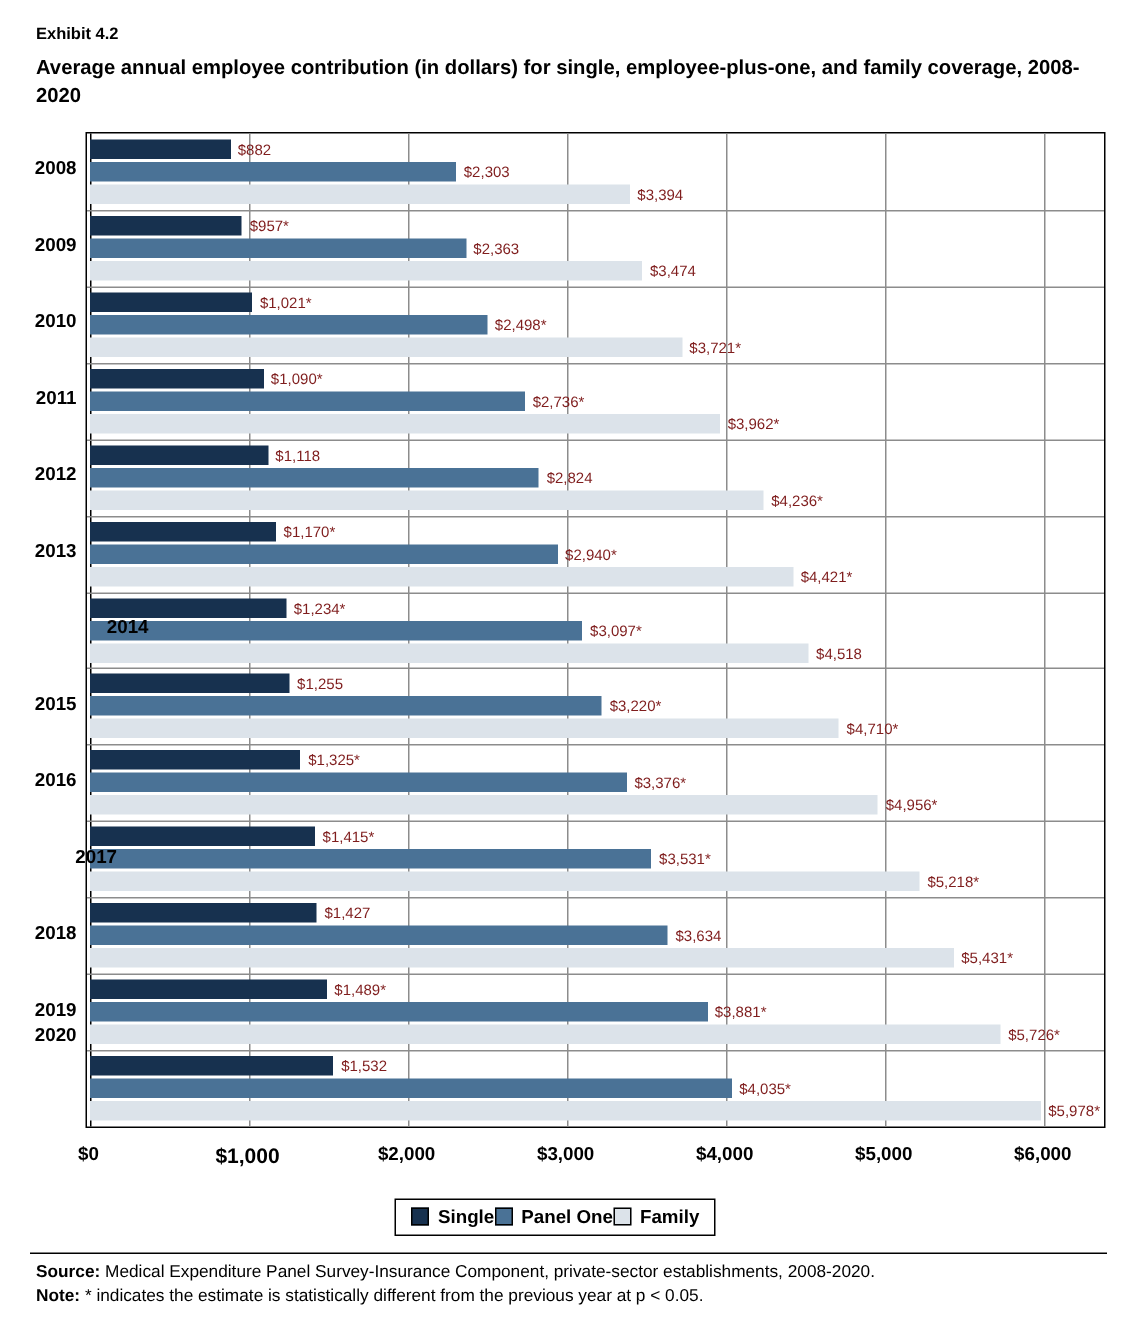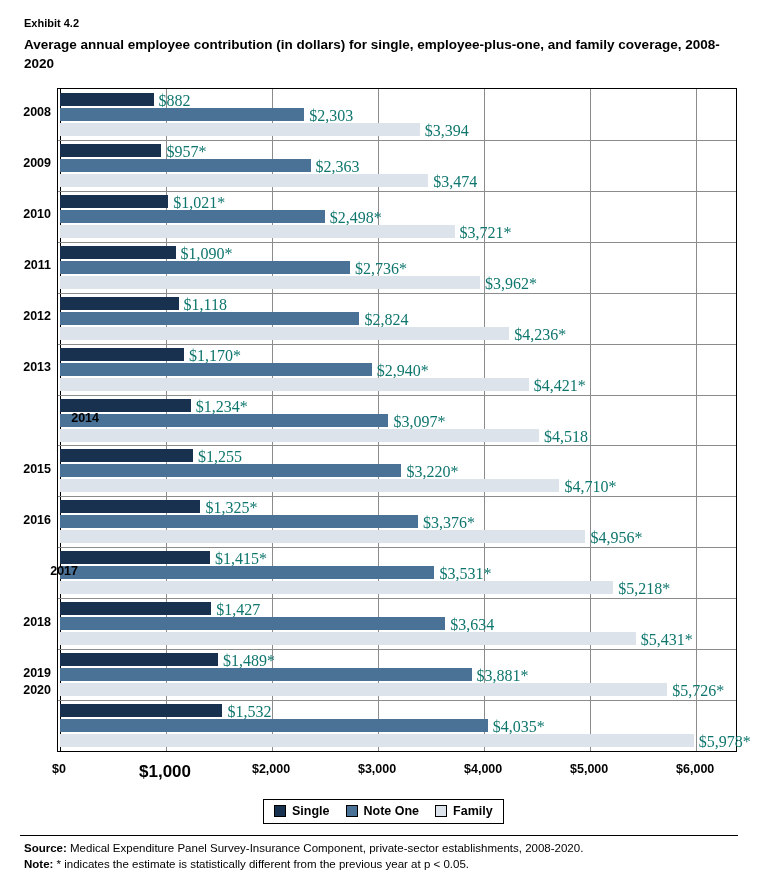--- a/index.html
+++ b/index.html
@@ -73,44 +73,42 @@
   }
   .bar {
     position: absolute;
     height: 13px;
   }
   .bar.single { background: #17314f; }
   .bar.plusone { background: #4a7296; }
   .bar.family { background: #dce3ea; }
   .bar-label {
     position: absolute;
-    font-size: 16px;
+    font-size: 10px;
     line-height: 13px;
     white-space: nowrap;
-    color: #0f766e;
-    font-family: Liberation Serif, serif;
+    color: #7f1d1d;
   }
   .ytick {
     position: absolute;
     font-size: 12.5px;
     font-weight: bold;
     text-align: right;
     width: 50px;
     color: #000000;
   }
   .legend {
     position: absolute;
     left: 263px;
     top: 799px;
     border: 1px solid #000000;
     background: #ffffff;
     padding: 4px 10px 5px 10px;
     display: flex;
     align-items: center;
-    gap: 16px;
     font-size: 12.5px;
     font-weight: bold;
   }
   .legend-item {
     display: flex;
     align-items: center;
     gap: 6px;
   }
   .swatch {
     width: 12px;
@@ -254,21 +252,21 @@
 
   <div id="axis-labels"></div>
 
   <div class="legend">
     <div class="legend-item">
       <span class="swatch single"></span>
       <span>Single</span>
     </div>
     <div class="legend-item">
       <span class="swatch plusone"></span>
-      <span>Note One</span>
+      <span>Panel One</span>
     </div>
     <div class="legend-item">
       <span class="swatch family"></span>
       <span>Family</span>
     </div>
   </div>
 
   <div class="footer-rule"></div>
 
   <div class="footer">
@@ -287,19 +285,19 @@
     <div class="ytick" style="left: 1px; top: 309.154px;">2012</div>
     <div class="ytick" style="left: 1px; top: 360.077px;">2013</div>
     <div class="ytick" style="left: 1px; top: 411px; padding-left: 48px;">2014</div>
     <div class="ytick" style="left: 1px; top: 461.923px;">2015</div>
     <div class="ytick" style="left: 1px; top: 512.846px;">2016</div>
     <div class="ytick" style="left: 1px; top: 563.769px; padding-left: 27px;">2017</div>
     <div class="ytick" style="left: 1px; top: 614.692px;">2018</div>
     <div class="ytick" style="left: 1px; top: 665.615px;">2019</div>
     <div class="ytick" style="left: 1px; top: 683px;">2020</div>
     <div style="position: absolute; font-size: 12.5px; font-weight: bold; width: 80px; text-align: center; left: 19px; top: 762px;">$0</div>
-    <div style="position: absolute; font-size: 17px; font-weight: bold; width: 80px; text-align: center; left: 125.032px; top: 762px;">$1,000</div>
+    <div style="position: absolute; font-size: 14px; font-weight: bold; width: 80px; text-align: center; left: 125.032px; top: 762px;">$1,000</div>
     <div style="position: absolute; font-size: 12.5px; font-weight: bold; width: 80px; text-align: center; left: 231.063px; top: 762px;">$2,000</div>
     <div style="position: absolute; font-size: 12.5px; font-weight: bold; width: 80px; text-align: center; left: 337.095px; top: 762px;">$3,000</div>
     <div style="position: absolute; font-size: 12.5px; font-weight: bold; width: 80px; text-align: center; left: 443.127px; top: 762px;">$4,000</div>
     <div style="position: absolute; font-size: 12.5px; font-weight: bold; width: 80px; text-align: center; left: 549.159px; top: 762px;">$5,000</div>
     <div style="position: absolute; font-size: 12.5px; font-weight: bold; width: 80px; text-align: center; left: 655.19px; top: 762px;">$6,000</div>
   </div>
 
 </body></html>

